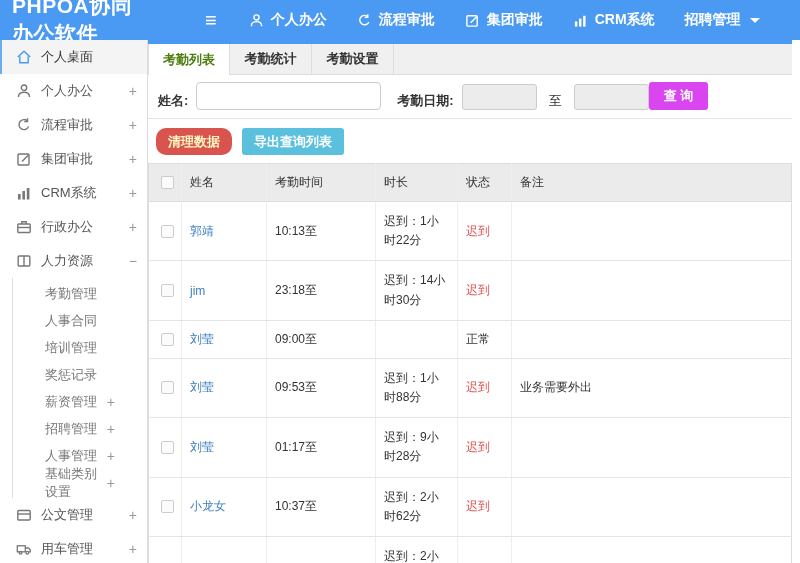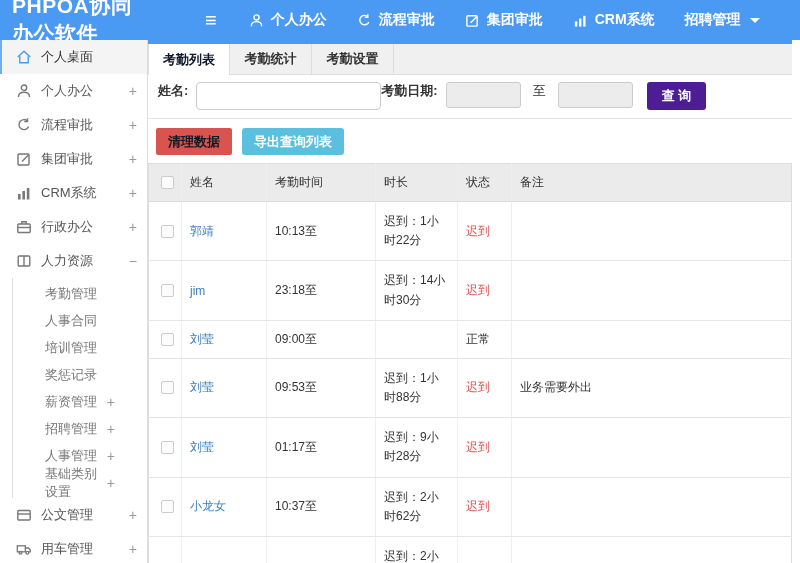--- a/index.html
+++ b/index.html
@@ -33,37 +33,37 @@
   .submenu { border-left:1px solid #e0e0e0; margin-left:12px; padding:2px 16px; }
   .sub-item { height:27px; display:flex; align-items:center; padding:0 16px; color:#777;
     cursor:pointer; font-size:13px; }
   .sub-item .slabel { flex:1; }
 
   
   .blue-strip { height:4px; background:#4a99f2; }
   .tabbar { height:31px; background:#f0f0f0; border-bottom:1px solid #ddd; display:flex; }
   .tab { width:82px; display:flex; align-items:center; justify-content:center;
     font-weight:bold; color:#333; border-right:1px solid #ddd; cursor:pointer; }
-  .tab.active { background:#fff; color:#0f172a; border-left:1px solid #ddd; margin-bottom:-1px; }
-
-  
-  .filter { display:flex; align-items:flex-start; padding:7px 10px 8px 10px; border-bottom:1px solid #e5e5e5; }
+  .tab.active { background:#fff; color:#4d7c0f; border-left:1px solid #ddd; margin-bottom:-1px; }
+
+  
+  .filter { display:flex; align-items:flex-end; padding:7px 10px 8px 10px; border-bottom:1px solid #e5e5e5; }
   .flabel { font-weight:bold; font-size:13px; margin-right:8px; }
   .txt-input { width:185px; height:28px; border:1px solid #ccc; border-radius:4px; padding:0 8px;
     font-size:13px; outline:none; background:#fff; }
-  .date-label { }
+  .date-label { margin-left:16px; }
   .date-input { width:75px; height:26px; border:1px solid #ccc; border-radius:3px;
     background:#ececec; padding:0 6px; font-size:12px; outline:none; }
   .to-label { margin:0 12px; color:#333; }
-  .btn-search { margin-left:14px; background:#4c1d95; color:#fff; border:none; border-radius:3px;
+  .btn-search { background:#d946ef; color:#fff; border:none; border-radius:3px;
     height:28px; padding:0 15px; font-size:13px; font-weight:bold; cursor:pointer; }
 
   
   .actions { padding:9px 0 8px 8px; display:flex; gap:10px; }
-  .btn-danger { background:#d9534f; color:#0f172a; border:none; border-radius:2px; height:27px;
+  .btn-danger { background:#d9534f; color:#fef9c3; border:none; border-radius:10px; height:27px;
     padding:0 12px; font-size:13px; font-weight:bold; cursor:pointer; }
   .btn-info { background:#5bc0de; color:#fff; border:none; border-radius:3px; height:27px;
     padding:0 12px; font-size:13px; font-weight:bold; cursor:pointer; }
 
   
   table { width:100%; border-collapse:collapse; border:1px solid #ddd; table-layout:fixed; }
   th { background:#ebebeb; border-bottom:1px solid #ddd; font-weight:normal; text-align:left;
     padding:10px 8px; font-size:12px; color:#333; }
   td { border-bottom:1px solid #e5e5e5; padding:10px 8px; font-size:12px; vertical-align:middle; }
   th + th, td + td { border-left:1px solid #eee; }

